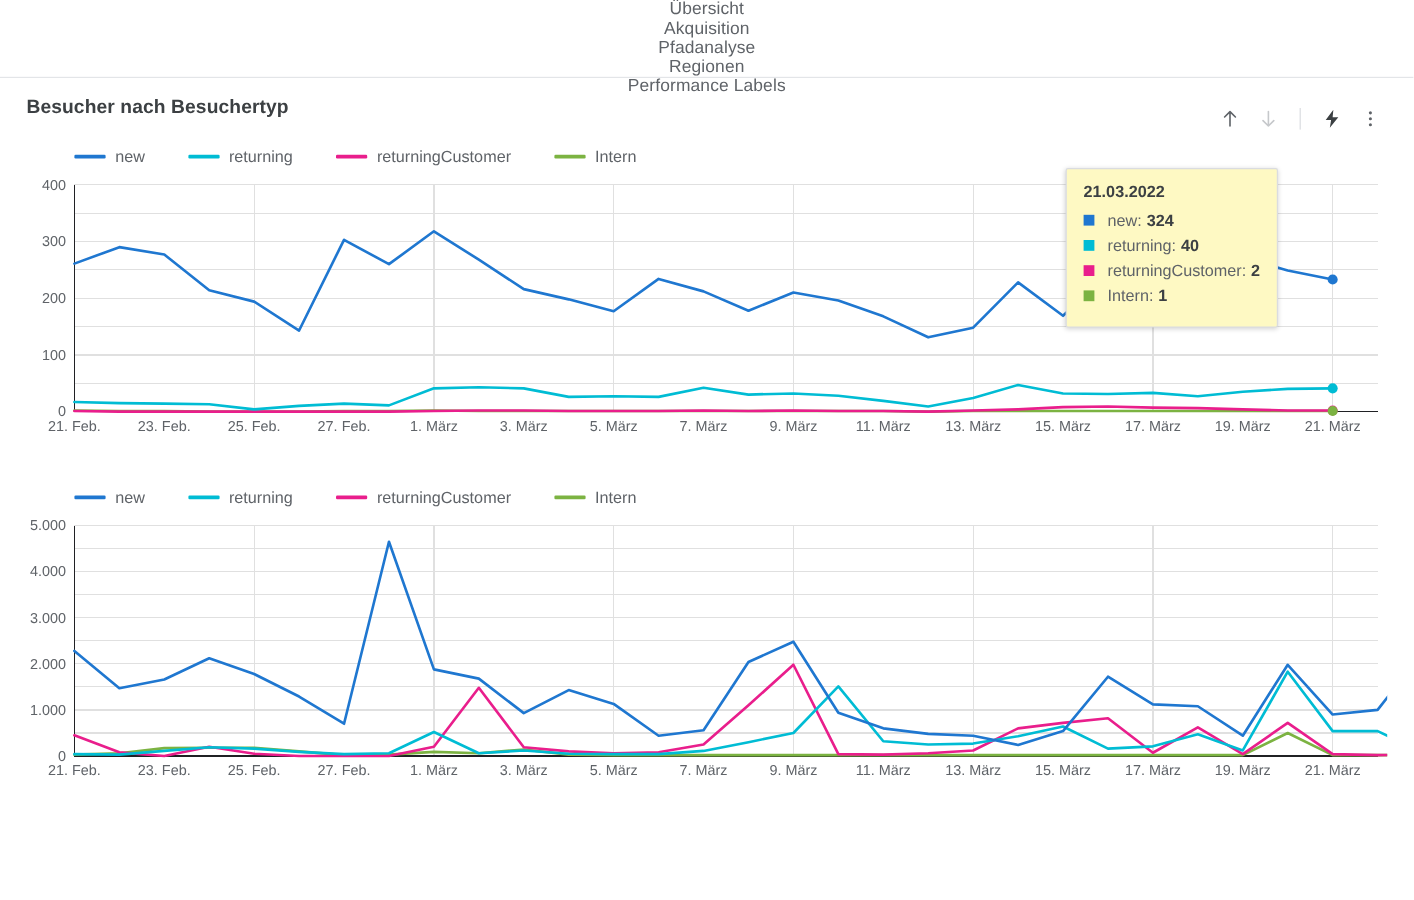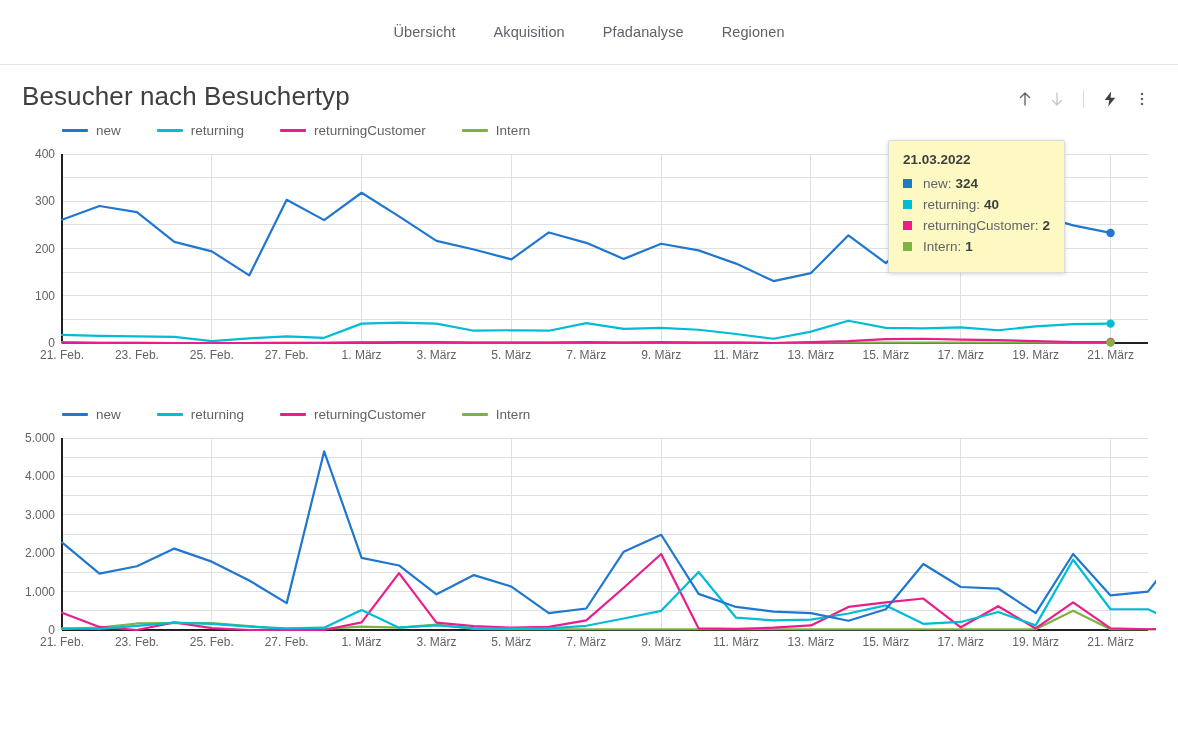--- a/index.html
+++ b/index.html
@@ -20,20 +20,21 @@
     border-bottom: 1px solid #e3e5e8;
     display: flex;
     align-items: flex-start;
     justify-content: center;
   }
   .nav-tabs {
     display: flex;
     align-items: center;
     height: 64px;
     gap: 0px;
+    flex-direction: column;
   }
   .nav-tab {
     position: relative;
     height: 64px;
     display: flex;
     align-items: center;
     padding: 0 19px;
     font-size: 14.5px;
     color: #5f6368;
     cursor: pointer;
@@ -51,22 +52,22 @@
   }
 
   
   .card { position: relative; padding: 0 22px; }
   .card-head {
     display: flex;
     align-items: flex-start;
     justify-content: space-between;
   }
   .card-title {
-    font-size: 26px;
-    font-weight: 400;
+    font-size: 16px;
+    font-weight: 700;
     color: #3c4043;
     margin: 0;
     letter-spacing: .1px;
   }
   .card-actions {
     display: flex;
     align-items: center;
     gap: 4px;
     padding-top: 4px;
   }
@@ -149,20 +150,23 @@
         <span>Übersicht</span>
       </div>
       <div class="nav-tab">
         <span>Akquisition</span>
       </div>
       <div class="nav-tab">
         <span>Pfadanalyse</span>
       </div>
       <div class="nav-tab">
         <span>Regionen</span>
+      </div>
+      <div class="nav-tab">
+        <span>Performance Labels</span>
       </div>
     </div>
 </div>
 
 <div class="card" style="padding-top:16px;">
   <div class="card-head">
     <h2 class="card-title">Besucher nach Besuchertyp</h2>
     <div class="card-actions">
       <button class="icon-btn" title="up">
         <svg width="18" height="18" viewBox="0 0 24 24" aria-hidden="true">

